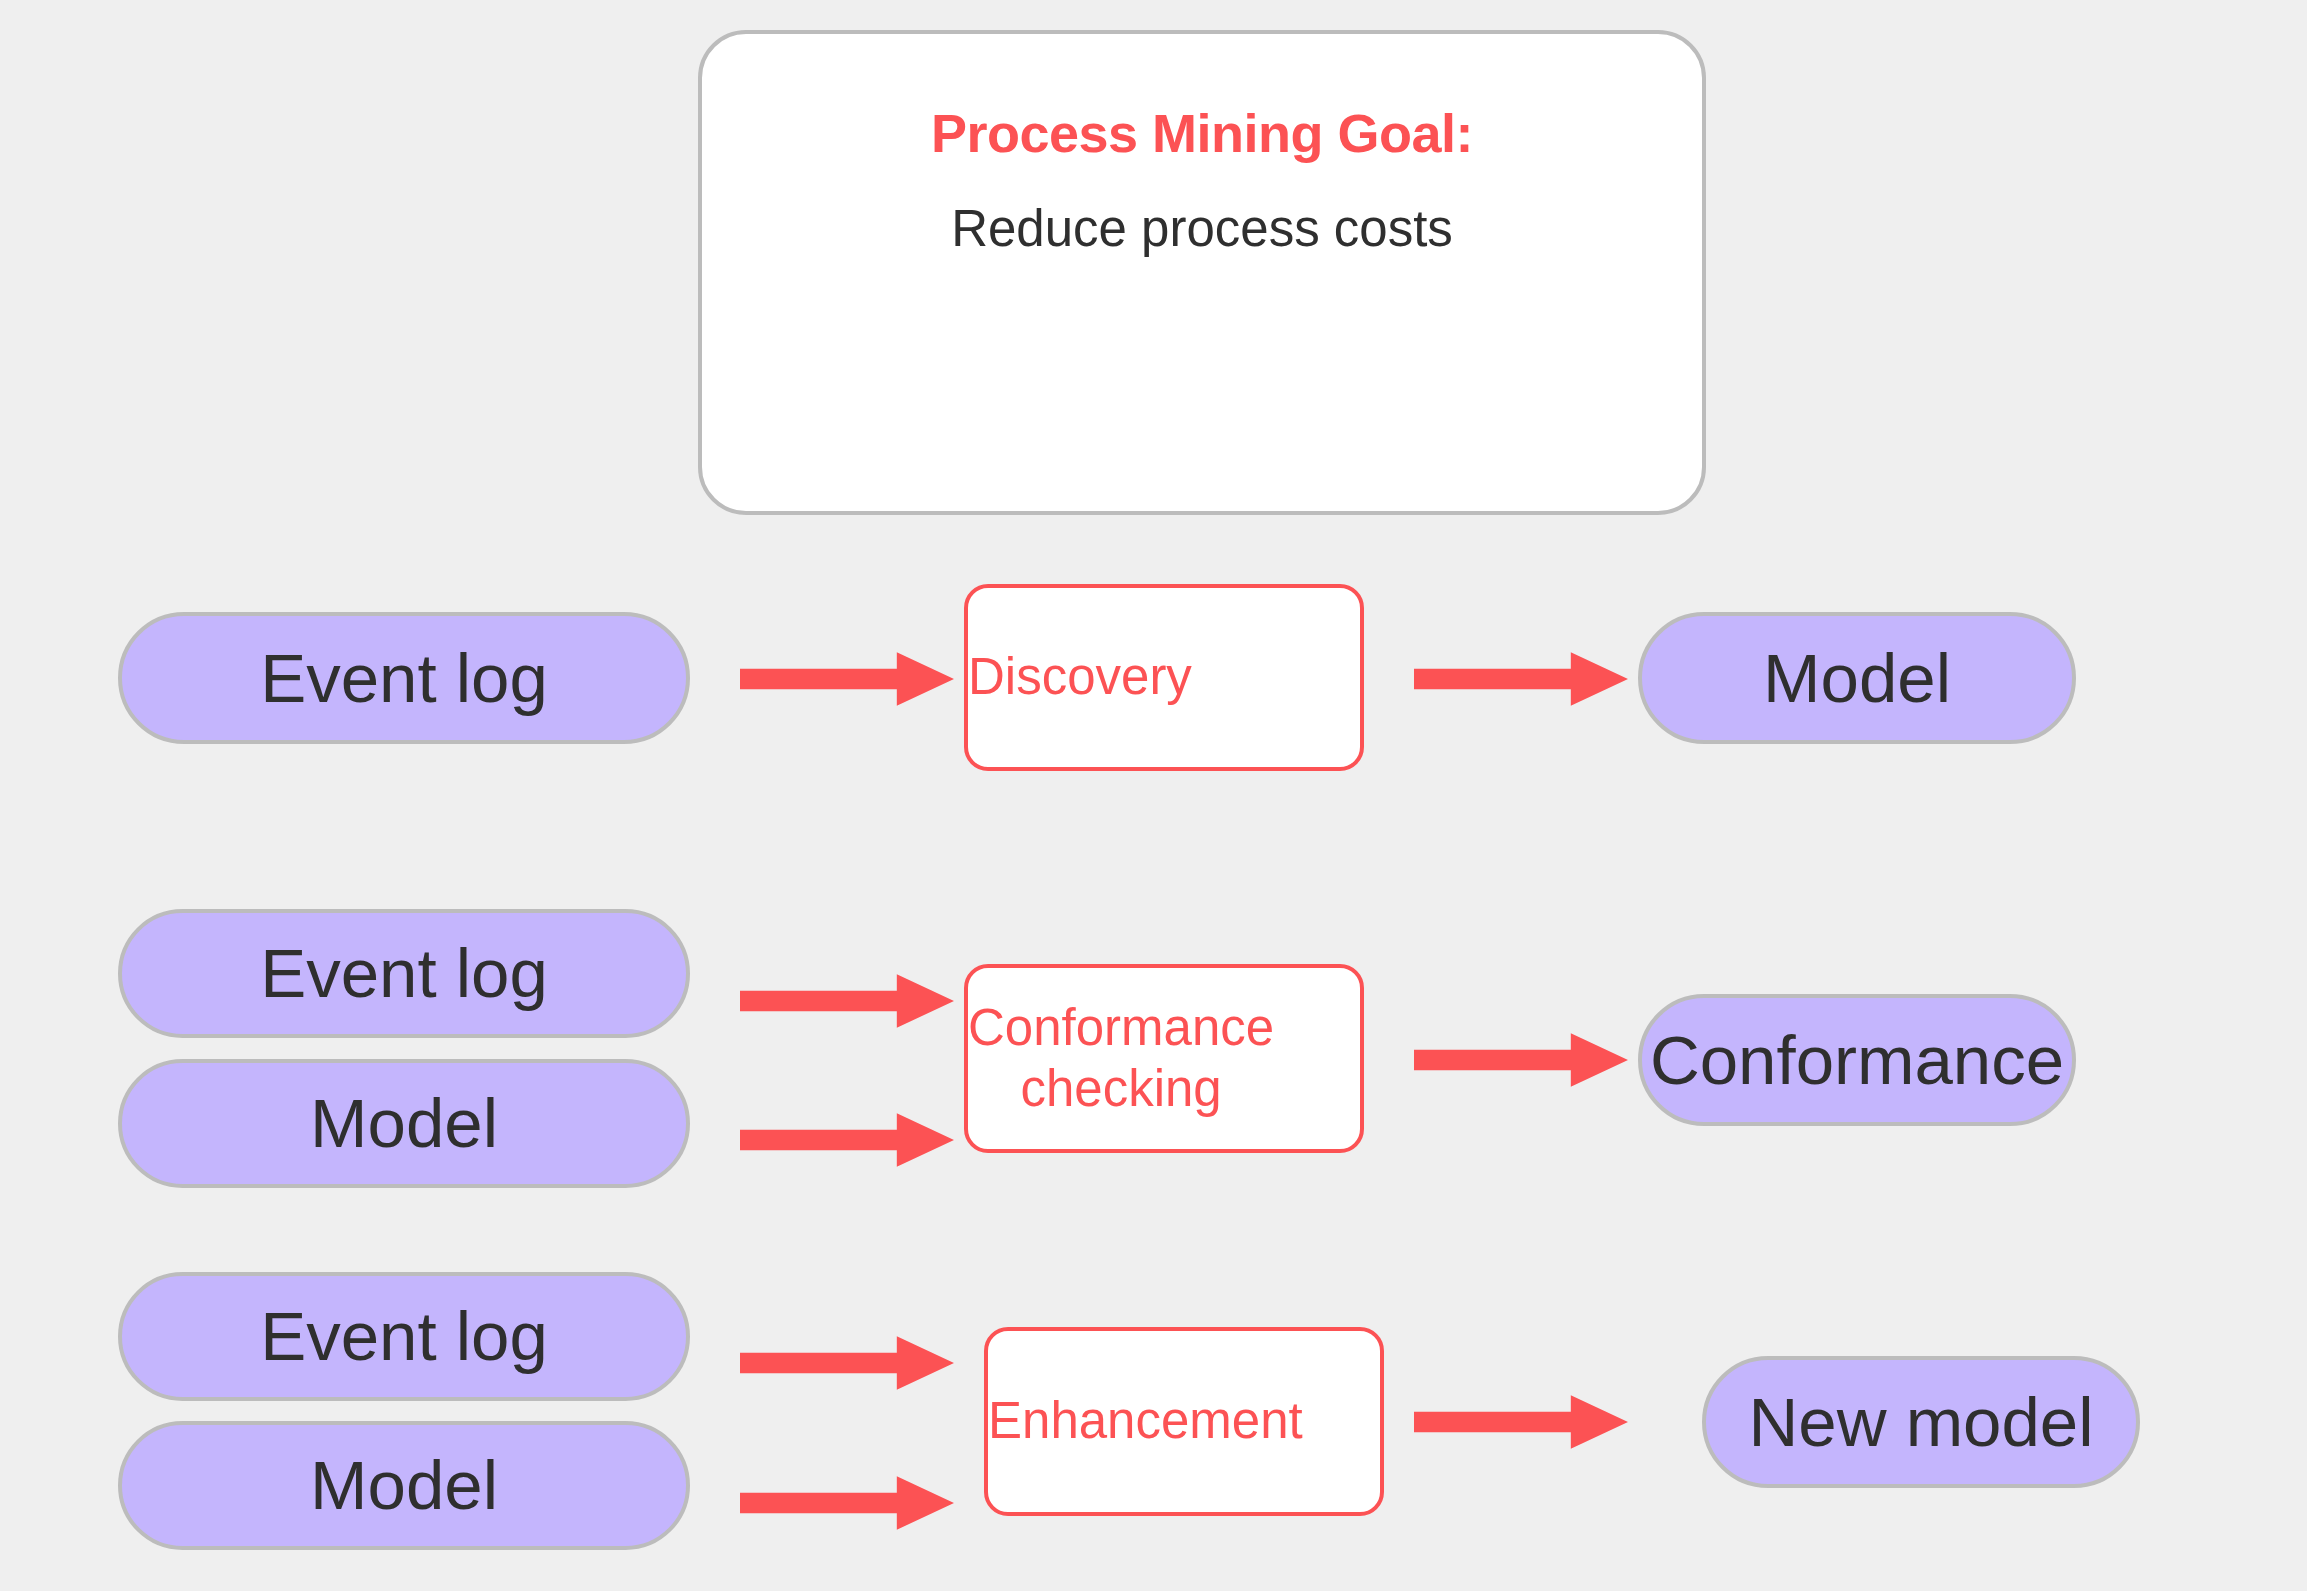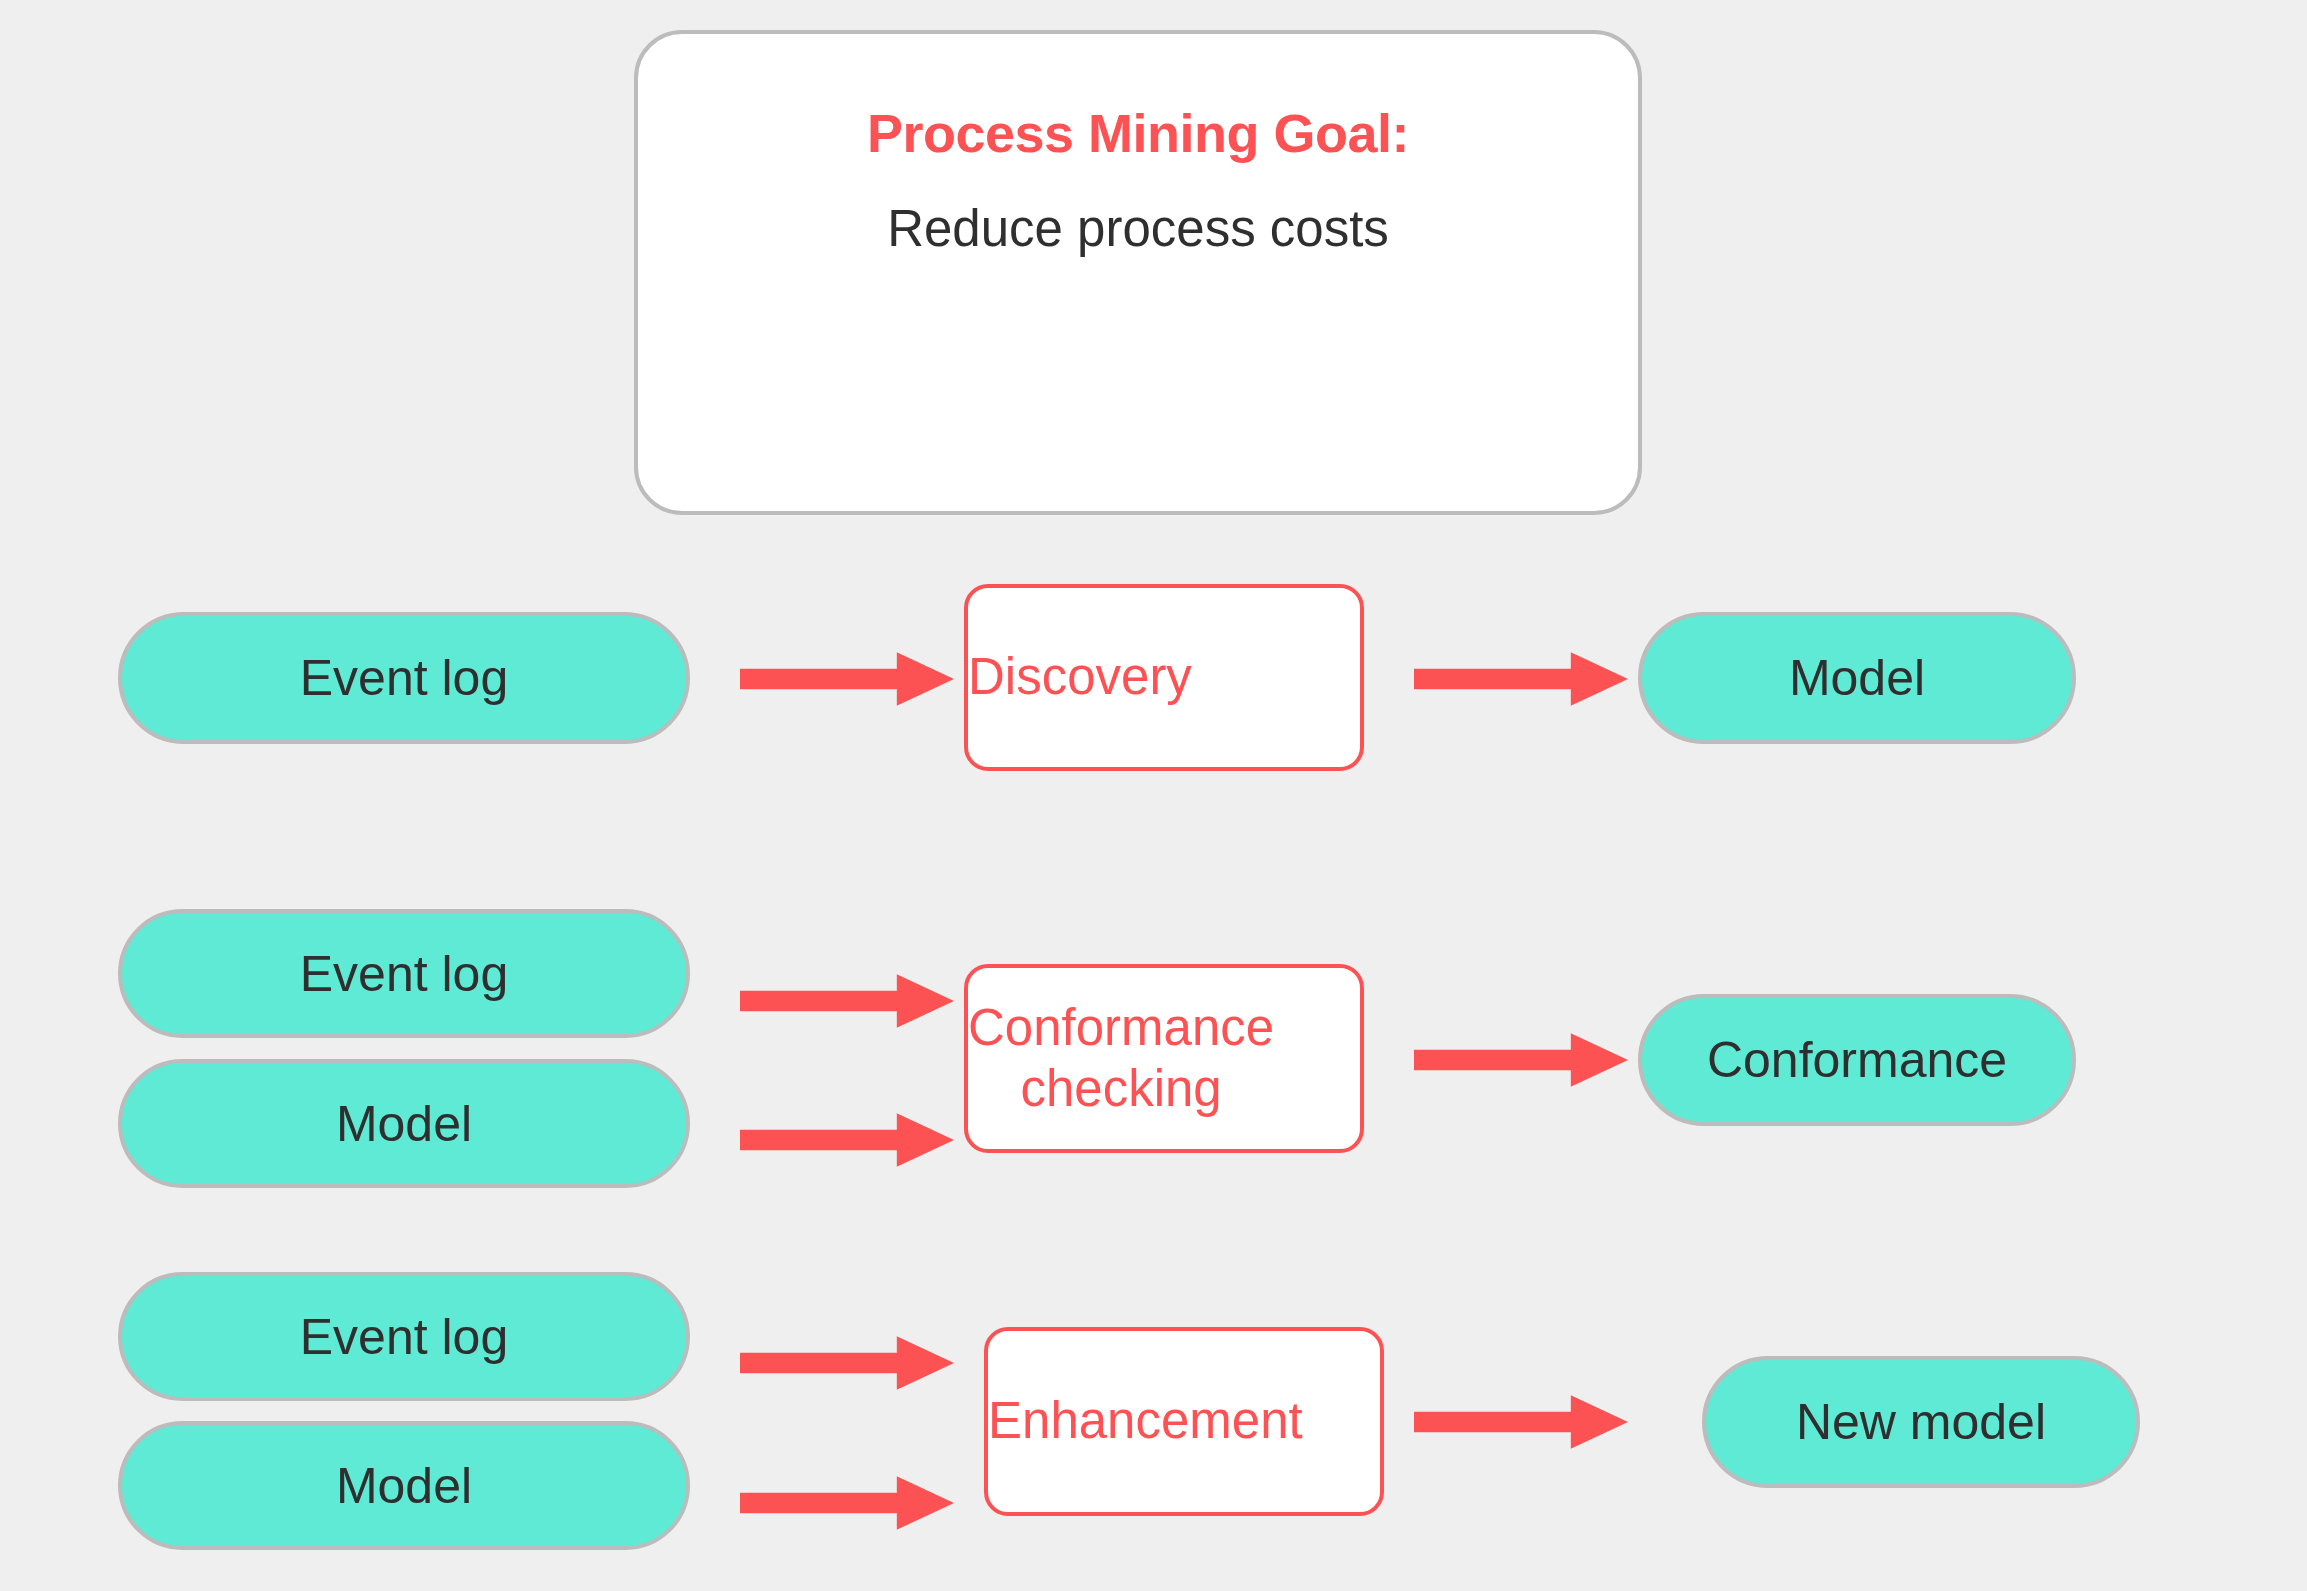--- a/index.html
+++ b/index.html
@@ -15,21 +15,21 @@
   }
   #stage {
     position: relative;
     width: 2307px;
     height: 1591px;
   }
 
   
   .goal-card {
     position: absolute;
-    left: 634px;
+    left: 698px;
     top: 30px;
     width: 1008px;
     height: 485px;
     box-sizing: border-box;
     background: #ffffff;
     border: 4.6px solid #bcbcbc;
     border-radius: 48px;
     display: flex;
     flex-direction: column;
     align-items: center;
@@ -50,28 +50,28 @@
     line-height: 1;
     margin-bottom: 41px;
     white-space: nowrap;
   }
   .goal-line:last-child { margin-bottom: 0; }
 
   
   .pill {
     position: absolute;
     box-sizing: border-box;
-    background: #5eead4;
+    background: #c4b5fd;
     border: 4.6px solid #bcbcbc;
     border-radius: 922px;
     display: flex;
     align-items: center;
     justify-content: center;
     color: #2f2f2f;
-    font-size: 50px;
+    font-size: 69px;
     line-height: 1;
     white-space: nowrap;
   }
 
   
   .act-box {
     position: absolute;
     box-sizing: border-box;
     background: #ffffff;
     border: 4.6px solid #fc5254;

